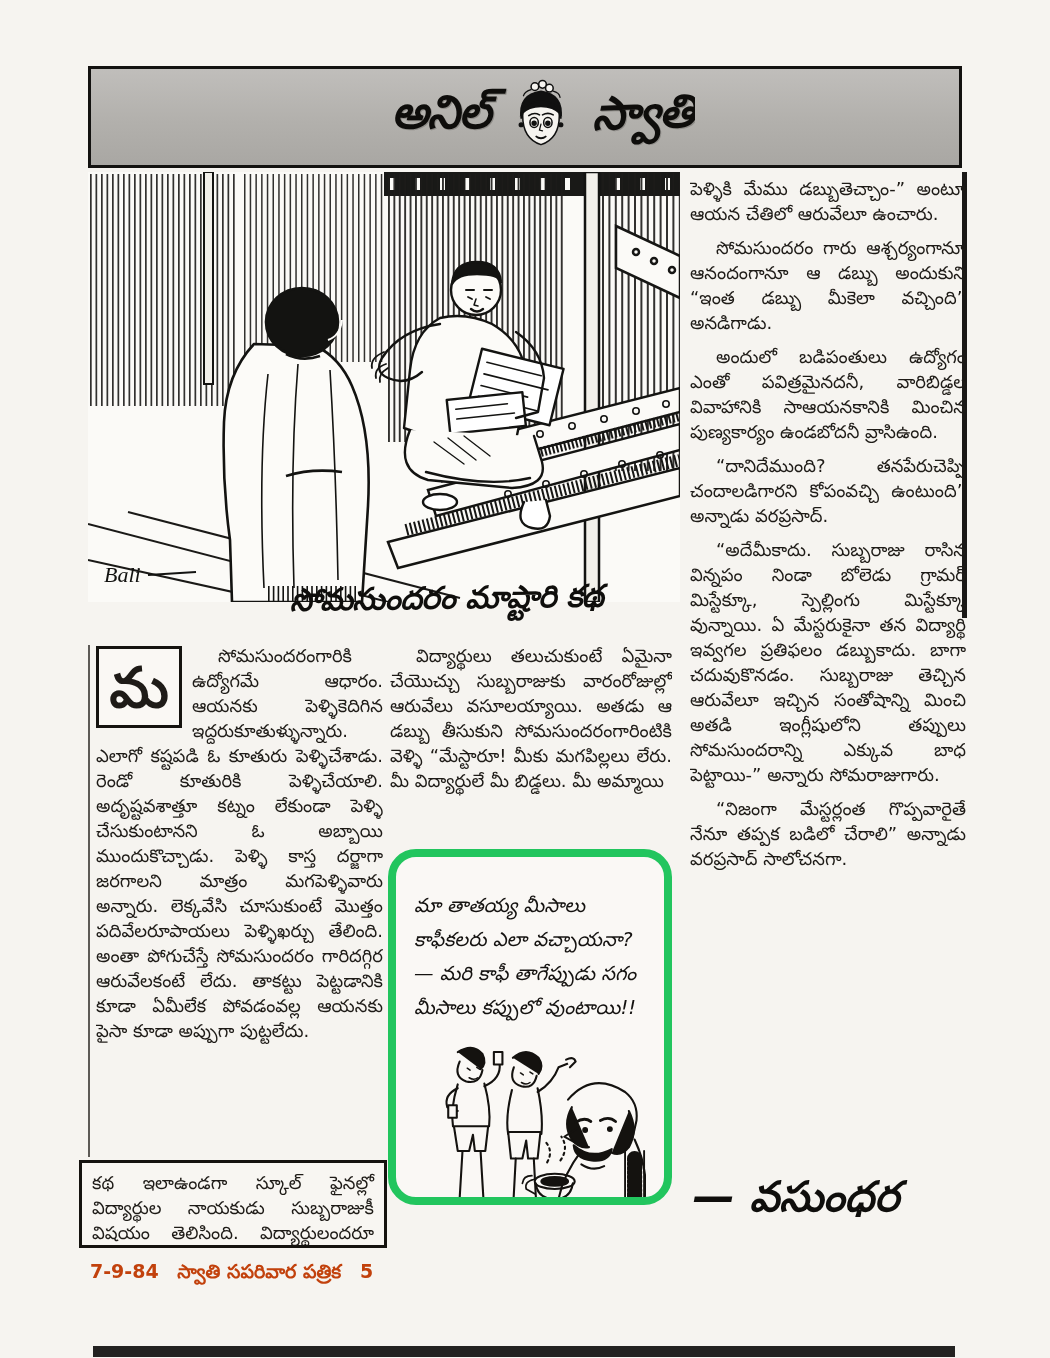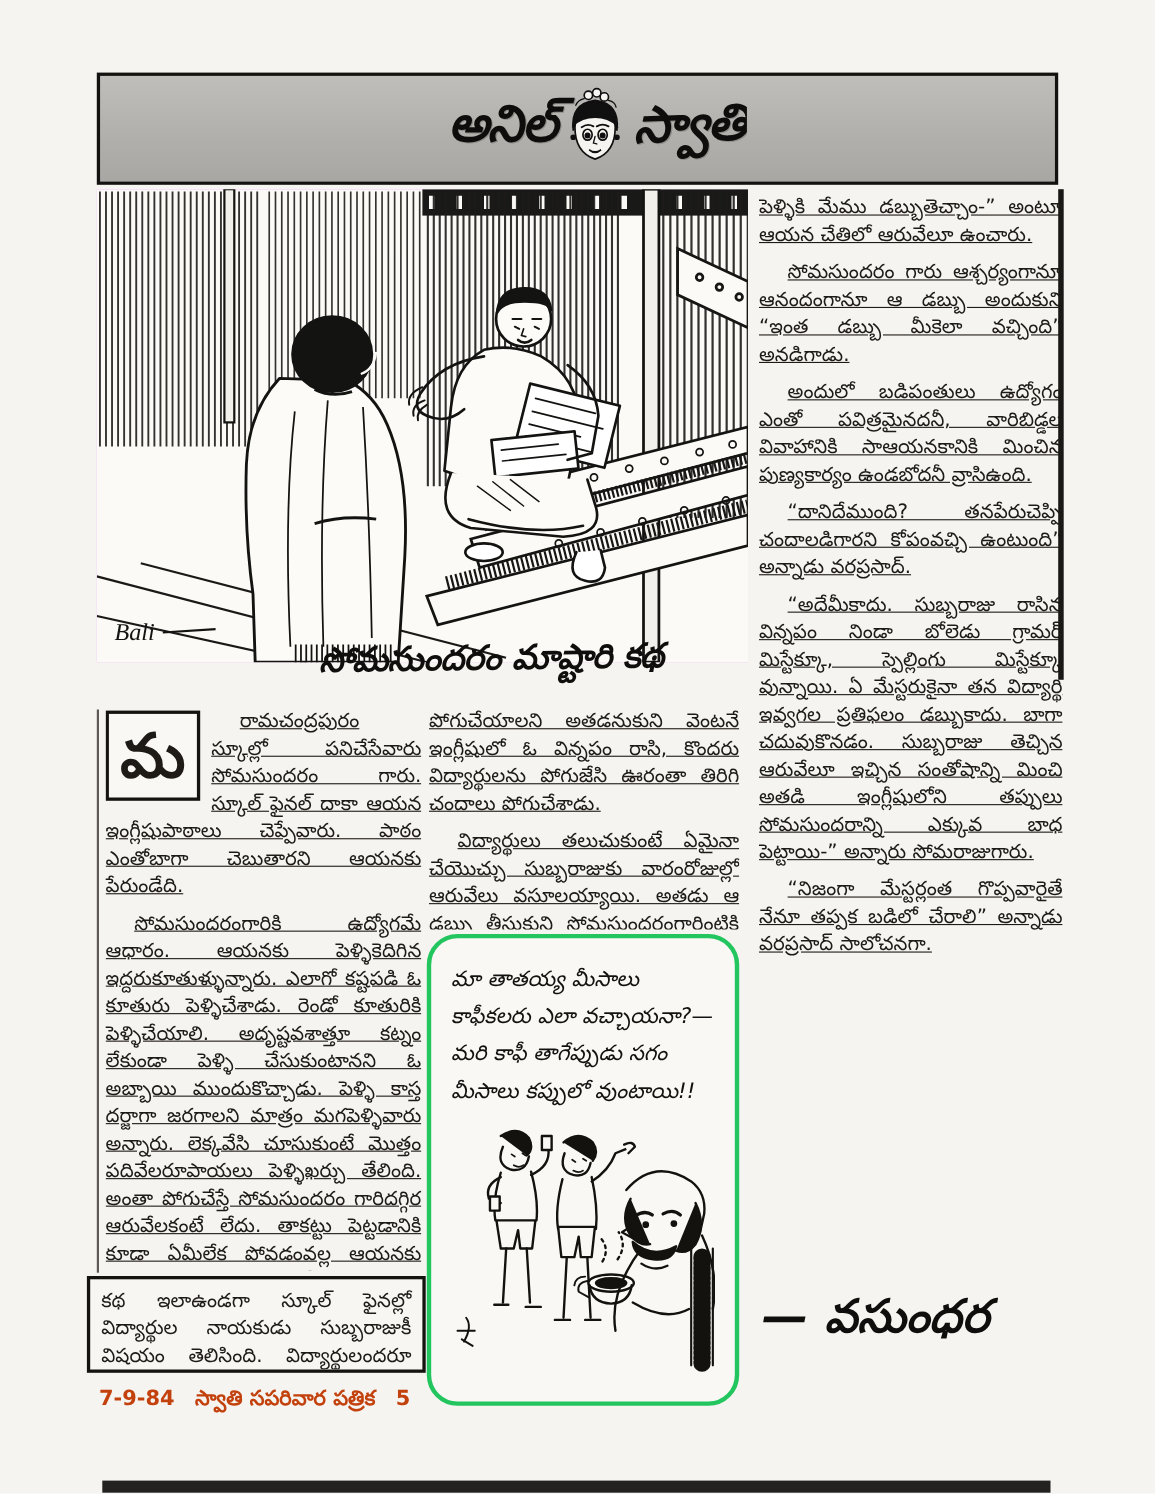--- a/index.html
+++ b/index.html
@@ -9,42 +9,42 @@
     background:#f6f4f0; overflow:hidden;
     font-family:"DejaVu Sans", sans-serif; color:#1e1b17;
   }
   
   .banner {
     position:absolute; left:88px; top:66px; width:874px; height:102px;
     background:linear-gradient(180deg,#c0bebb 0%, #b2b0ac 55%, #a9a7a3 100%);
     border:3px solid #131210;
     display:flex; align-items:center; justify-content:center;
   }
-  .logo-row { display:flex; align-items:center; gap:6px; transform:translateX(18px); max-width:100%; overflow:hidden; }
+  .logo-row { display:flex; align-items:center; gap:22px; transform:translateX(18px); max-width:100%; overflow:hidden; }
   .logo-word {
     font-size:46px; font-weight:bold; font-style:italic; color:#0e0d0b;
     white-space:nowrap; letter-spacing:-1px; text-shadow:1px 1px 0 #8f8d89;
   }
   .logo-word.right { transform:rotate(-2deg); }
   .logo-face { width:58px; height:76px; flex:0 0 auto; }
   
   .illustration {
     position:absolute; left:88px; top:172px; width:592px; height:430px;
     background:#f0abfc;
   }
   .illustration svg { width:100%; height:100%; display:block; }
   
   .story-title {
     position:absolute; left:290px; top:570px; width:388px; height:62px;
     font-size:31px; font-weight:800; font-style:italic; color:#0f0e0c;
     white-space:nowrap; overflow:hidden; transform:rotate(-0.8deg);
     letter-spacing:-0.5px; display:flex; align-items:center;
   }
   
-  .col { position:absolute; font-size:18px; line-height:25px; text-align:justify; overflow:hidden;text-decoration:underline; }
+  .col { position:absolute; font-size:18px; line-height:25px; text-align:justify; overflow:hidden; }
   .col p { margin:0 0 9px 0; }
   .col p.indent { text-indent:26px; }
   #col1 { left:96px;  top:643px; width:287px; height:512px; }
   #col2 { left:390px; top:643px; width:282px; height:202px; }
   #col3 { left:690px; top:176px; width:276px; height:986px; }
   .col1-rule { position:absolute; left:88px; top:645px; width:2px; height:512px; background:#2a2723; opacity:.75; }
   .col3-rule { position:absolute; left:962px; top:172px; width:5px; height:446px; background:#1a1816; }
   
   .dropcap {
     float:left; width:86px; height:82px; margin:3px 10px 4px 0;
@@ -52,23 +52,23 @@
     font-size:56px; font-weight:bold; background:#faf8f4;
   }
   
   .boxed-par {
     position:absolute; left:79px; top:1160px; width:308px; height:88px;
     border:3px solid #15130f; padding:7px 10px; background:#f8f6f2;
     font-size:18px; line-height:25px; text-align:justify; overflow:hidden;
   }
   
   .cartoon-box {
-    position:absolute; left:388px; top:849px; width:284px; height:429px;
-    border:4px solid #22c55e; border-radius:28px; background:#faf8f5;
-    padding:20px 18px 10px 18px; overflow:hidden;
+    position:absolute; left:388px; top:849px; width:284px; height:356px;
+    border:8px solid #22c55e; border-radius:28px; background:#faf8f5;
+    padding:32px 18px 10px 18px; overflow:hidden;
   }
   .cartoon-caption {
     font-size:19.5px; line-height:34px; font-style:italic; color:#141210;
     text-align:left;
   }
   .cartoon-art { width:100%; height:238px; margin-top:6px; }
   .cartoon-art svg { width:100%; height:100%; display:block; }
   
   .author-sig {
     position:absolute; left:664px; top:1168px; width:264px; height:66px;
@@ -214,27 +214,25 @@
     </svg>
   </div>
 
   <div class="story-title">సోమసుందరం మాష్టారి కథ</div>
 
   <div class="col1-rule"></div>
   <div class="col3-rule"></div>
 
   <div class="col" id="col1">
     <div class="dropcap">మ</div>
-    <p class="indent">రామచంద్రపురం స్కూల్లో పనిచేసేవారు సోమసుందరం గారు. స్కూల్ ఫైనల్ దాకా ఆయన ఇంగ్లీషుపాఠాలు చెప్పేవారు. పాఠం ఎంతోబాగా చెబుతారని ఆయనకు పేరుండేది.</p>
     <p class="indent">సోమసుందరంగారికి ఉద్యోగమే ఆధారం. ఆయనకు పెళ్ళికెదిగిన ఇద్దరుకూతుళ్ళున్నారు. ఎలాగో కష్టపడి ఓ కూతురు పెళ్ళిచేశాడు. రెండో కూతురికి పెళ్ళిచేయాలి. అదృష్టవశాత్తూ కట్నం లేకుండా పెళ్ళి చేసుకుంటానని ఓ అబ్బాయి ముందుకొచ్చాడు. పెళ్ళి కాస్త దర్జాగా జరగాలని మాత్రం మగపెళ్ళివారు అన్నారు. లెక్కవేసి చూసుకుంటే మొత్తం పదివేలరూపాయలు పెళ్ళిఖర్చు తేలింది. అంతా పోగుచేస్తే సోమసుందరం గారిదగ్గిర ఆరువేలకంటే లేదు. తాకట్టు పెట్టడానికి కూడా ఏమీలేక పోవడంవల్ల ఆయనకు పైసా కూడా అప్పుగా పుట్టలేదు.</p>
   </div>
   <div class="boxed-par">కథ ఇలాఉండగా స్కూల్ ఫైనల్లో విద్యార్థుల నాయకుడు సుబ్బరాజుకీ విషయం తెలిసింది. విద్యార్థులందరూ కలిసి మేస్టారికోసం చందాలు</div>
 
   <div class="col" id="col2">
-    <p>పోగుచేయాలని అతడనుకుని వెంటనే ఇంగ్లీషులో ఓ విన్నపం రాసి, కొందరు విద్యార్థులను పోగుజేసి ఊరంతా తిరిగి చందాలు పోగుచేశాడు.</p>
     <p class="indent">విద్యార్థులు తలుచుకుంటే ఏమైనా చేయొచ్చు సుబ్బరాజుకు వారంరోజుల్లో ఆరువేలు వసూలయ్యాయి. అతడు ఆ డబ్బు తీసుకుని సోమసుందరంగారింటికి వెళ్ళి “మేస్టారూ! మీకు మగపిల్లలు లేరు. మీ విద్యార్థులే మీ బిడ్డలు. మీ అమ్మాయి</p>
   </div>
 
   <div class="cartoon-box">
     <div class="cartoon-caption">మా తాతయ్య మీసాలు కాఫీకలరు ఎలా వచ్చాయనా?— మరి కాఫీ తాగేప్పుడు సగం మీసాలు కప్పులో వుంటాయి!!</div>
     <div class="cartoon-art">
       <svg viewBox="0 0 244 238" xmlns="http://www.w3.org/2000/svg">
         <g stroke="#14120f" stroke-width="2.2" fill="none" stroke-linecap="round" stroke-linejoin="round">
 
           <path d="M46,16 q16,-10 26,2 q5,10 -2,16" fill="#14120f"></path>

